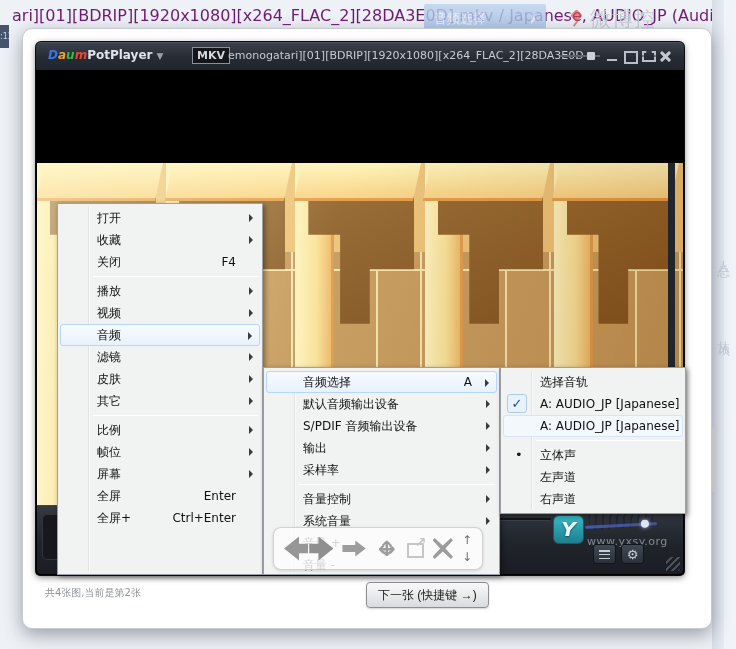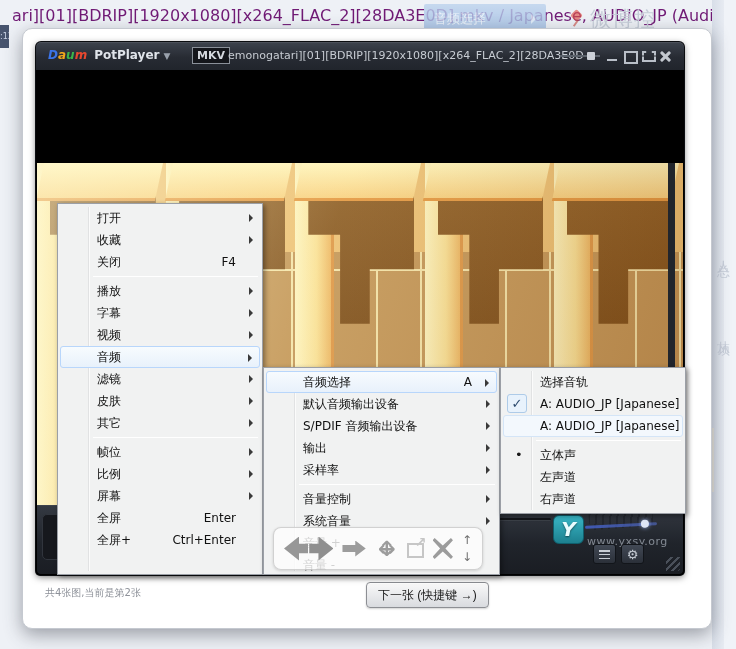--- a/index.html
+++ b/index.html
@@ -50,21 +50,21 @@
   }
   .titlebar {
     position:absolute; left:0; top:0; width:100%; height:28px;
     background:linear-gradient(#3d434d,#272b33 55%,#21252c);
     border-radius:5px 5px 0 0;
     box-shadow:0 1px 0 rgba(255,255,255,.08) inset;
   }
   .brand { position:absolute; left:12px; top:6px; font-size:12px; font-weight:bold; white-space:nowrap; }
   .brand i { font-style:italic; }
   .brand .d{color:#3b74e8;} .brand .a{color:#f2a71b;} .brand .u{color:#3cb54a;} .brand .m{color:#e8482f;}
-  .brand .pname { color:#e0e4ea; margin-left:7px; }
+  .brand .pname { color:#e0e4ea; margin-left:0; }
   .brand .caret { color:#99a1ac; font-size:9px; margin-left:4px; }
   .fmt-badge {
     position:absolute; left:156px; top:5px; height:17px; padding:0 4px;
     border:1px solid #8a9099; background:#14161b; color:#d5d9df;
     font-size:11px; font-weight:bold; line-height:15px;
   }
   .tb-title { position:absolute; left:192px; top:7px; font-size:11px; color:#c7ccd3; white-space:nowrap; max-width:360px; overflow:hidden; }
   .tb-slider { position:absolute; left:524px; top:13px; width:40px; height:2px; background:#5b626b; }
   .tb-slider .knob { position:absolute; left:27px; top:-3px; width:8px; height:8px; background:#ccd1d8; border-radius:1px; }
   .wbtn { position:absolute; top:8px; width:13px; height:12px; }
@@ -274,24 +274,20 @@
   <div class="mi">
       <span>关闭</span>
       <span class="sc">F4</span>
     </div>
   <div class="msep"></div>
   <div class="mi">
       <span>播放</span>
       <span class="arr"></span>
     </div>
   <div class="mi">
-      <span>字幕</span>
-      <span class="arr"></span>
-    </div>
-  <div class="mi">
       <span>视频</span>
       <span class="arr"></span>
     </div>
   <div class="mi sel">
       <span>音频</span>
       <span class="arr"></span>
     </div>
   <div class="mi">
       <span>滤镜</span>
       <span class="arr"></span>
@@ -299,25 +295,25 @@
   <div class="mi">
       <span>皮肤</span>
       <span class="arr"></span>
     </div>
   <div class="mi">
       <span>其它</span>
       <span class="arr"></span>
     </div>
   <div class="msep"></div>
   <div class="mi">
+      <span>比例</span>
+      <span class="arr"></span>
+    </div>
+  <div class="mi">
       <span>帧位</span>
-      <span class="arr"></span>
-    </div>
-  <div class="mi">
-      <span>比例</span>
       <span class="arr"></span>
     </div>
   <div class="mi">
       <span>屏幕</span>
       <span class="arr"></span>
     </div>
   <div class="mi">
       <span>全屏</span>
       <span class="sc">Enter</span>
     </div>

